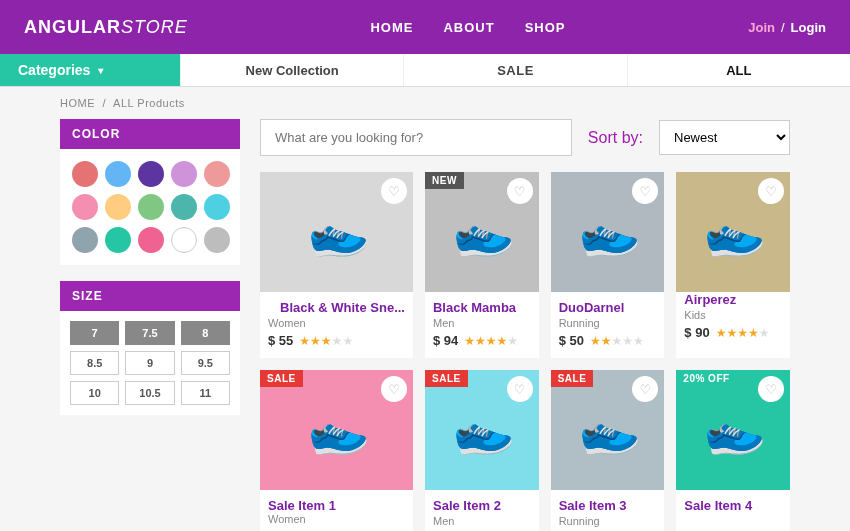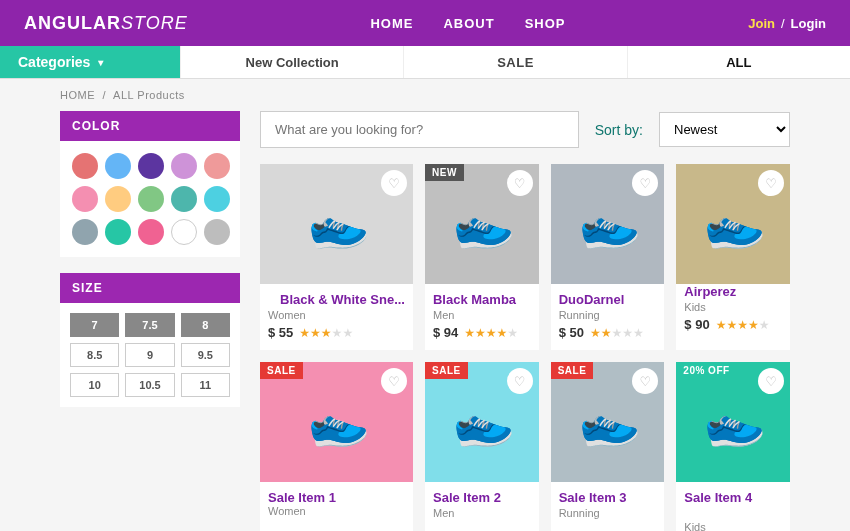--- a/index.html
+++ b/index.html
@@ -1,31 +1,31 @@
 <!DOCTYPE html>
 <html><head>
   <meta charset="utf-8">
   <style>
     * { box-sizing: border-box; margin: 0; padding: 0; }
     body { font-family: Arial, sans-serif; background: #f5f5f5; width: 850px; min-height: 531px; overflow-x: hidden; }
   </style>
 </head>
 <body>
 
-<div style="background:#8e24aa;display:flex;align-items:center;justify-content:space-between;padding:0 24px;height:46px;">
+<div style="background:#8e24aa;display:flex;align-items:center;justify-content:space-between;padding:0 24px;height:54px;">
   <div style="color:white;font-size:18px;letter-spacing:1px;">
     <span style="font-weight:900;">ANGULAR</span><em style="font-style:italic;font-weight:300;">STORE</em>
   </div>
   <div style="display:flex;align-items:center;gap:30px;">
     <a style="color:white;text-decoration:none;font-size:13px;font-weight:600;letter-spacing:1px;">HOME</a>
     <a style="color:white;text-decoration:none;font-size:13px;font-weight:600;letter-spacing:1px;">ABOUT</a>
     <a style="color:white;text-decoration:none;font-size:13px;font-weight:600;letter-spacing:1px;">SHOP</a>
   </div>
   <div style="display:flex;align-items:center;gap:6px;color:white;font-size:13px;">
-    <a style="color:#fde047;text-decoration:none;font-weight:600;">Join</a>
+    <a style="color:#f9a8d4;text-decoration:none;font-weight:600;">Join</a>
     <span>/</span>
     <a style="color:white;text-decoration:none;font-weight:600;">Login</a>
   </div>
 </div>
 
 <div style="display:flex;align-items:stretch;background:white;border-bottom:1px solid #ddd;">
   <div style="background:#26c6a5;color:white;display:flex;align-items:center;padding:0 18px;font-size:14px;font-weight:700;cursor:pointer;gap:8px;min-width:180px;height:32px;">
     <span>Categories</span>
     <span style="font-size:10px;">▾</span>
   </div>
@@ -80,21 +80,21 @@
           <div style="background: white; color: rgb(85, 85, 85); font-size: 11px; padding: 5px 0px; text-align: center; cursor: pointer; font-weight: 600; border: 1px solid rgb(204, 204, 204);">10.5</div>
           <div style="background: white; color: rgb(85, 85, 85); font-size: 11px; padding: 5px 0px; text-align: center; cursor: pointer; font-weight: 600; border: 1px solid rgb(204, 204, 204);">11</div>
         </div>
     </div>
   </div>
 
   <div style="flex:1;">
 
     <div style="display:flex;align-items:center;gap:16px;margin-bottom:16px;">
       <input type="text" style="flex: 1 1 0%; border: 1px solid rgb(204, 204, 204); padding: 10px 14px; font-size: 13px; color: rgb(170, 170, 170); outline: none; background: white;" placeholder="What are you looking for?">
-      <span style="font-size:14px;color:#0f766e;">Sort by:</span>
+      <span style="font-size:16px;color:#a21caf;">Sort by:</span>
       <select style="border:1px solid #ccc;padding:8px 10px;font-size:13px;background:white;cursor:pointer;min-width:110px;" id="sort-select"><option value="Newest">Newest</option><option value="Price Low-High">Price Low-High</option><option value="Price High-Low">Price High-Low</option><option value="Popular">Popular</option></select>
     </div>
 
     <div style="display:grid;grid-template-columns:repeat(4,1fr);gap:12px;" id="product-grid">
         <div style="background: white; cursor: pointer;">
           <div style="position: relative; width: 100%; height: 120px; overflow: hidden; background: rgb(216, 216, 216); display: flex; align-items: center; justify-content: center;">
             <div style="font-size: 48px; transform: rotate(-15deg);">👟</div>
             <button style="position: absolute; top: 6px; right: 6px; width: 26px; height: 26px; border-radius: 50%; background: white; display: flex; align-items: center; justify-content: center; cursor: pointer; font-size: 13px; color: rgb(187, 187, 187); border: none;">♡</button>
           </div>
           <div style="padding: 8px 8px 10px;">

